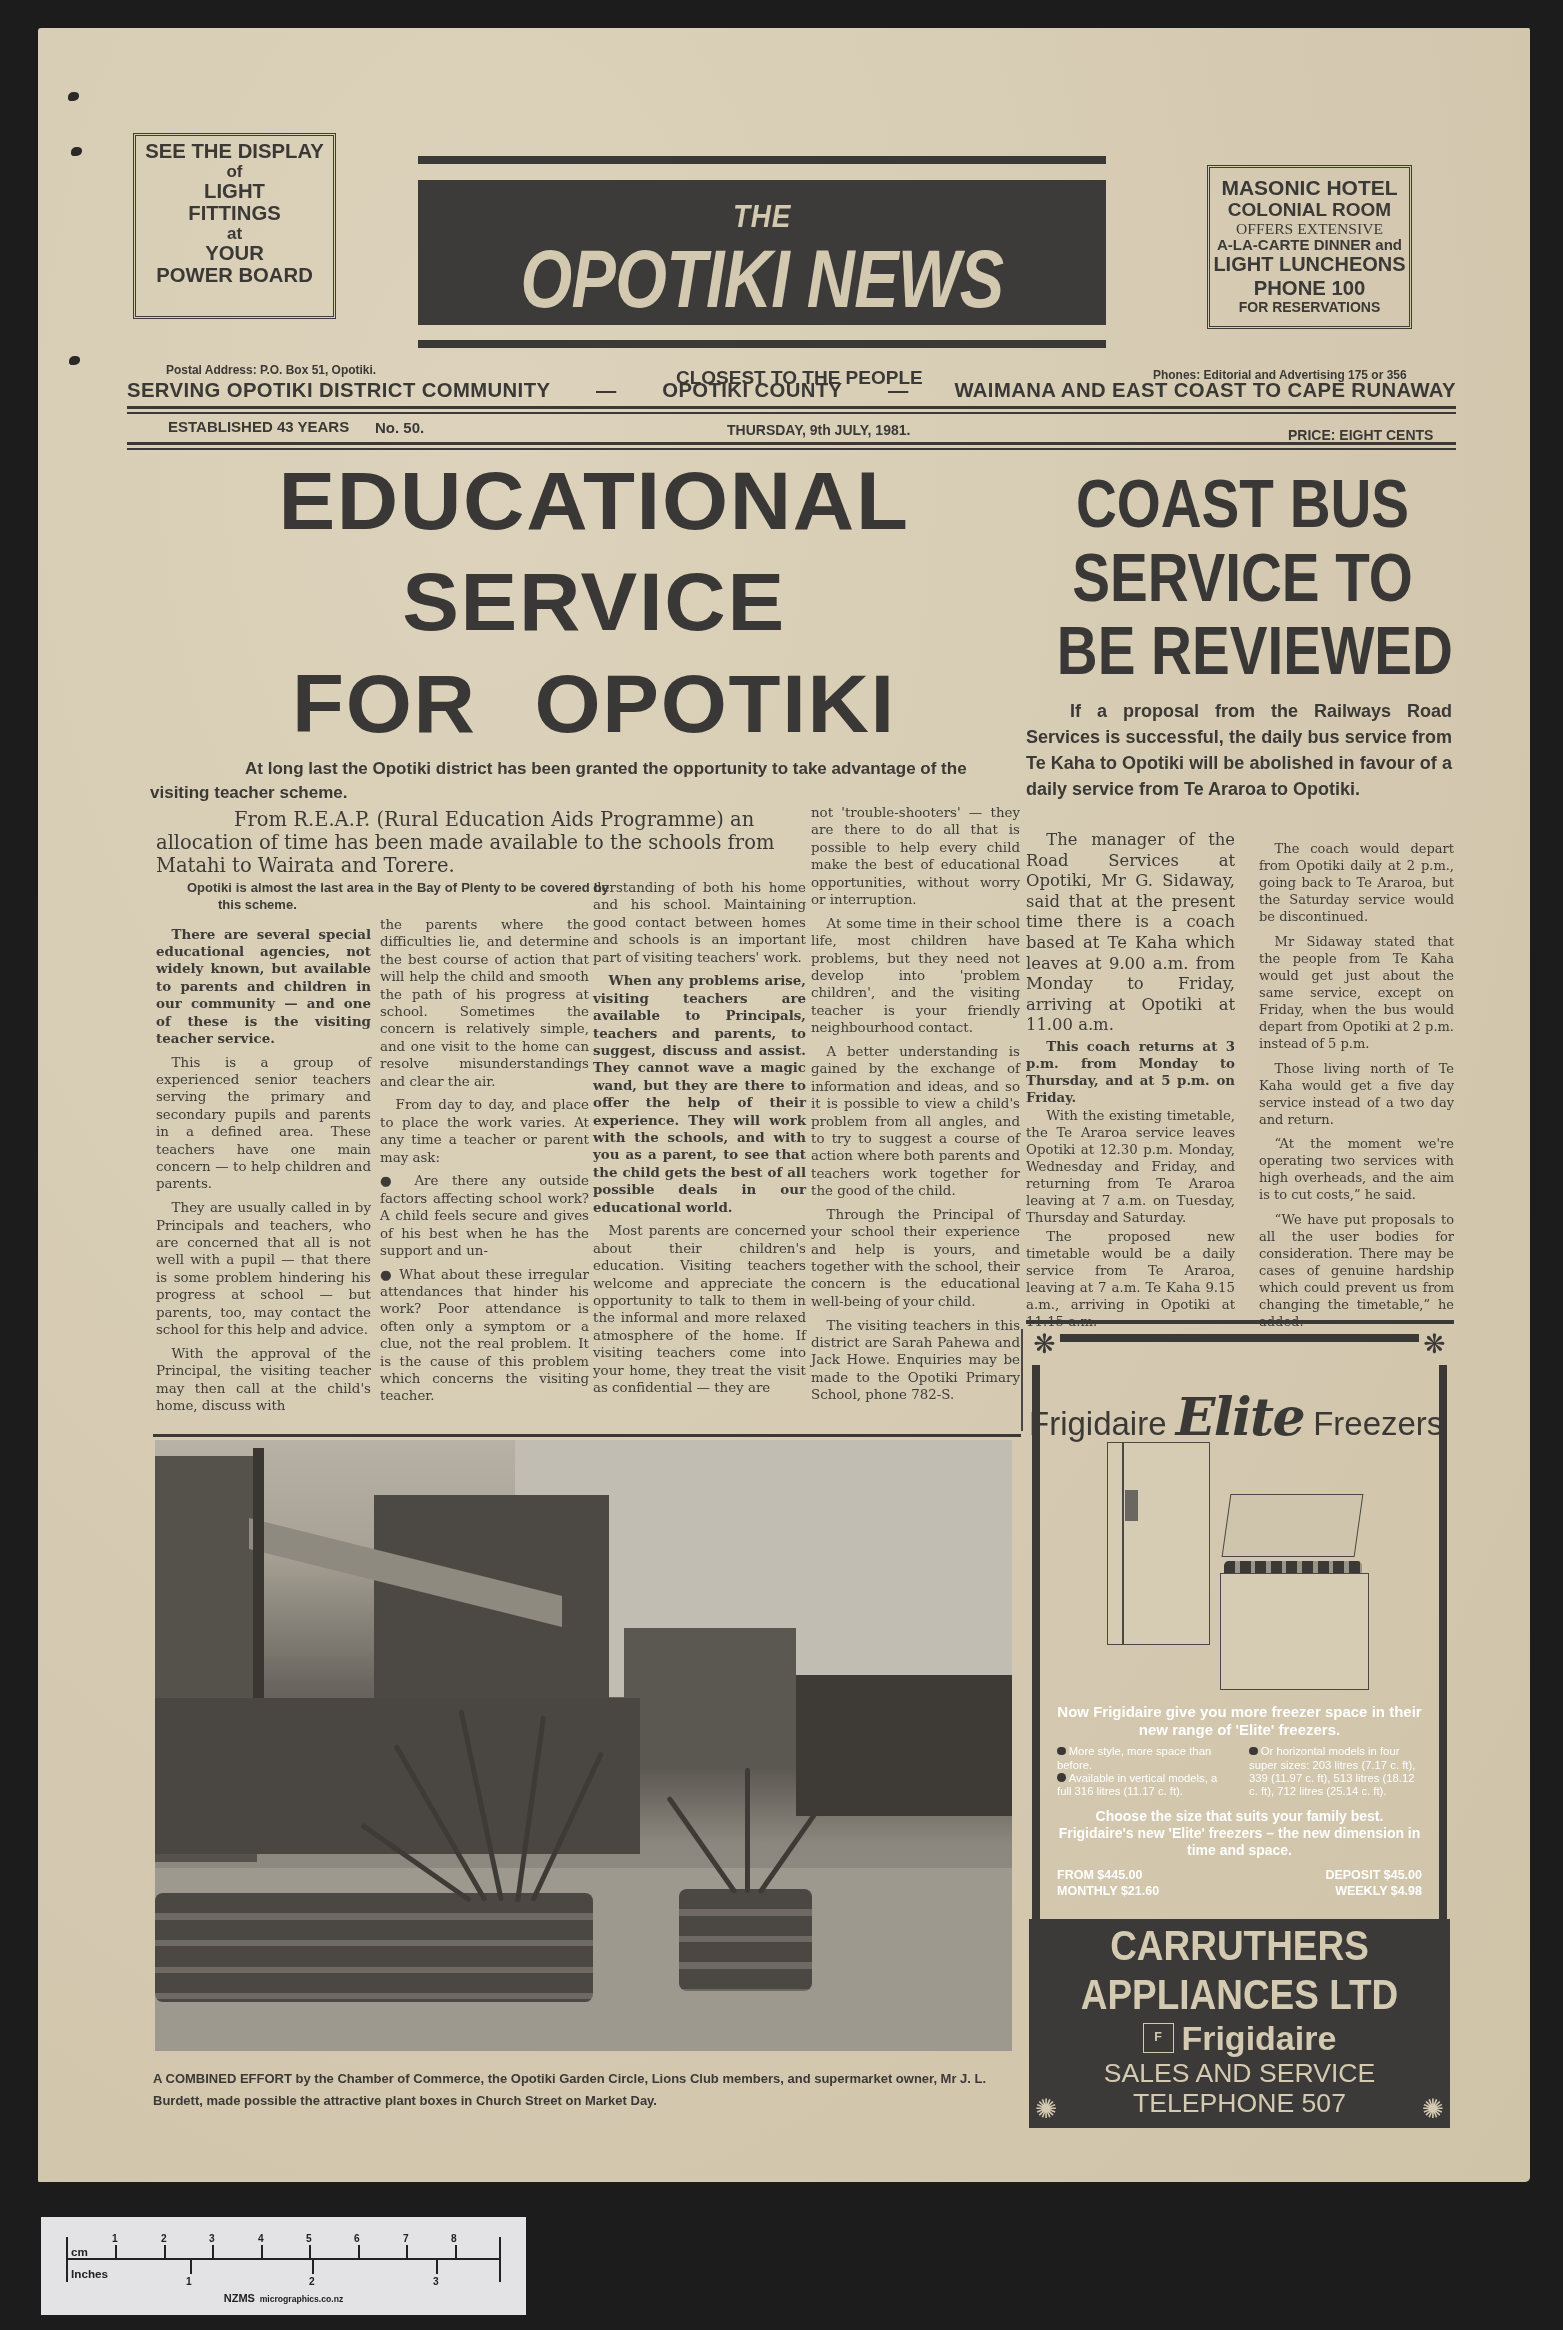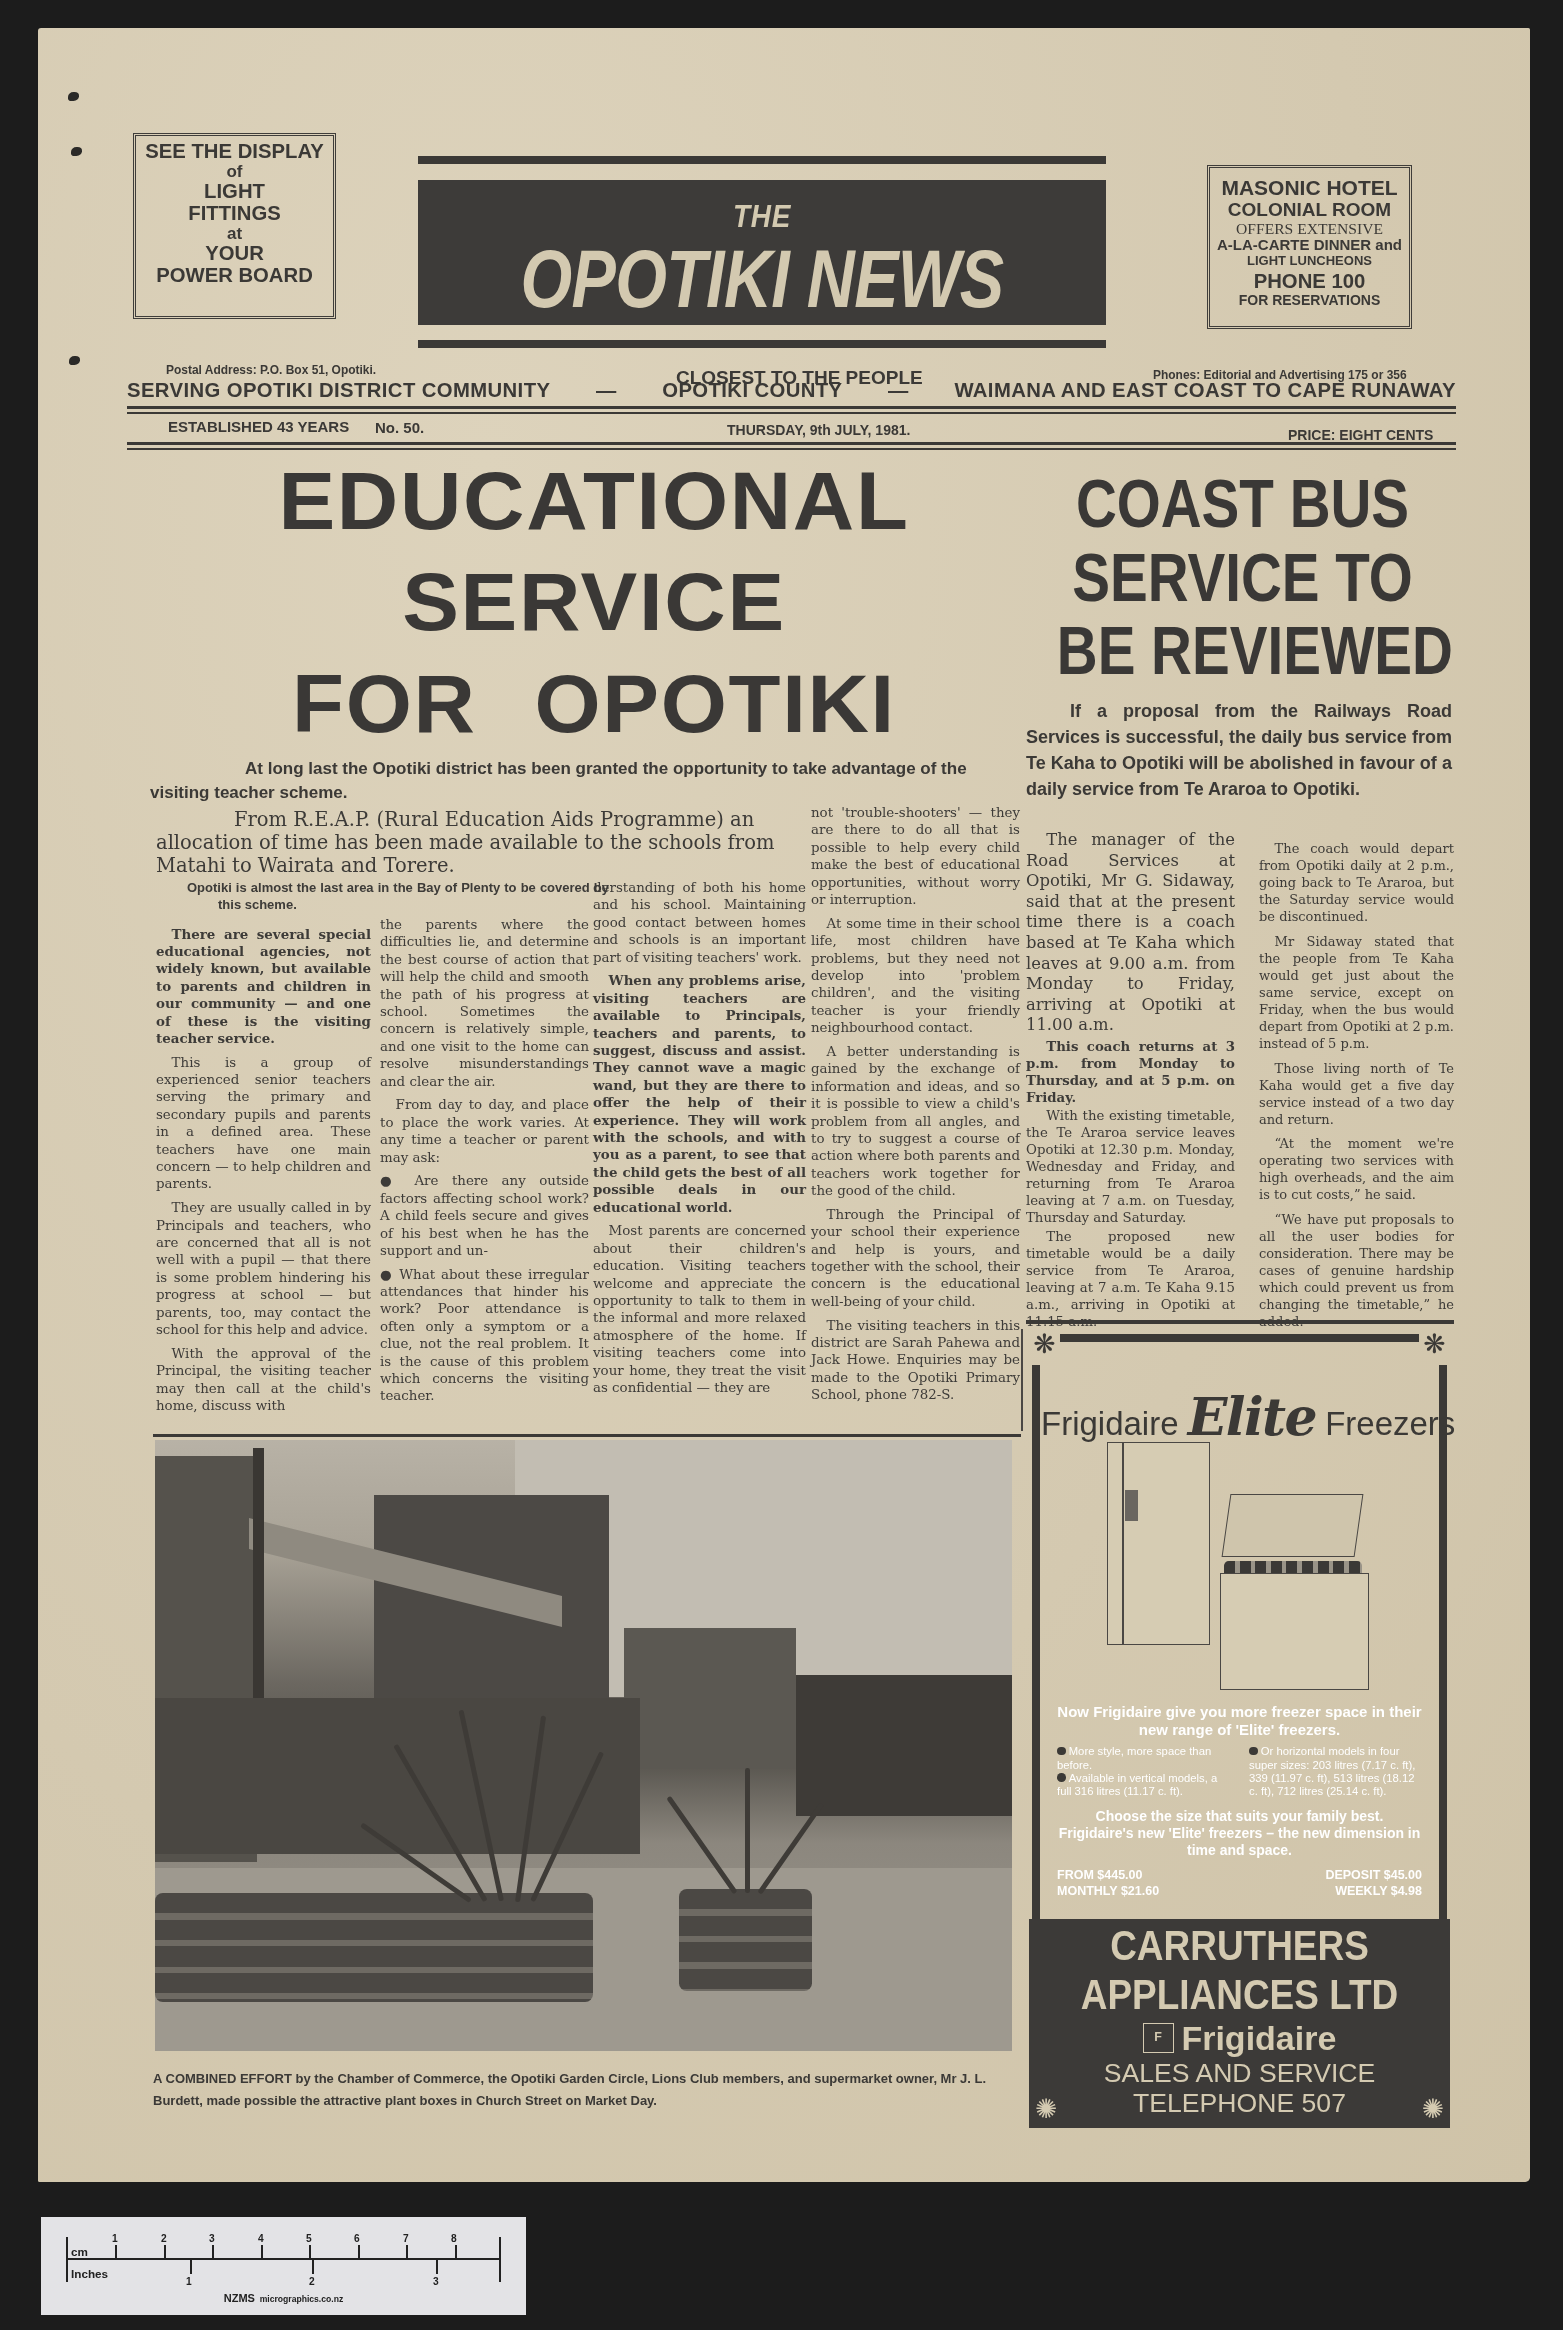--- a/index.html
+++ b/index.html
@@ -86,21 +86,21 @@
   .ph-leaf { position: absolute; width: 4.7px; background: #3e3b37; transform-origin: bottom center; border-radius: 2.3px; }
 
   .caption { position: absolute; left: 153px; top: 2068px; width: 868px; font-family: "Liberation Sans", sans-serif; font-weight: bold; font-size: 13px; line-height: 22px; color: #3b3936; }
 
   
   .ad {
     position: absolute; left: 1029px; top: 1334px; width: 421px; height: 794px;
   }
   .ad-top-rule { position: absolute; left: 31px; right: 31px; top: 0; height: 7.8px; background: #3b3936; }
   .ad-side { position: absolute; top: 31px; width: 7.8px; height: 594px; background: #3b3936; }
-  .ad-title { position: absolute; left: 12px; right: 0; top: 52px; text-align: left; font-family: "Liberation Sans", sans-serif; font-size: 33px; color: #3b3936; white-space: nowrap; }
+  .ad-title { position: absolute; left: 0; right: 0; top: 52px; text-align: left; font-family: "Liberation Sans", sans-serif; font-size: 33px; color: #3b3936; white-space: nowrap; }
   .ad-title .elite { font-family: "DejaVu Serif", serif; font-style: italic; font-weight: bold; font-size: 52px; letter-spacing: -1.6px; }
   .fridge { position: absolute; left: 78px; top: 108px; width: 103px; height: 203px; border: 1.6px solid #4a4744; background: #d6ccb3; }
   .fridge .edge { position: absolute; left: 14px; top: 0; bottom: 0; width: 2.3px; background: #4a4744; }
   .fridge .handle { position: absolute; left: 17px; top: 47px; width: 12.5px; height: 31px; background: #6a6660; }
   .chest { position: absolute; left: 191px; top: 239px; width: 149px; height: 117px; border: 1.6px solid #4a4744; background: #d6ccb3; }
   .chest-lid { position: absolute; left: 197px; top: 160px; width: 133px; height: 63px; border: 1.6px solid #4a4744; transform: skewX(-8deg); background: #cfc5ac; }
   .chest-food { position: absolute; left: 195px; top: 227px; width: 138px; height: 22px; background: repeating-linear-gradient(90deg, #3b3936 0 11px, #9a9488 11px 15.6px); border-radius: 4.7px; }
   .ad-copy { position: absolute; left: 28px; right: 28px; top: 369px; font-family: "Liberation Sans", sans-serif; color: #ffffff; }
   .ad-head { text-align: center; font-weight: bold; font-size: 15px; line-height: 18px; }
   .ad-bullets { display: flex; gap: 19px; margin-top: 6.3px; font-size: 11.3px; line-height: 13.3px; }
@@ -149,21 +149,21 @@
   <div class="mast-the">THE</div>
   <div class="mast-title">OPOTIKI NEWS</div>
 </div>
 <div class="mast-rule" style="top:340px"></div>
 
 <div class="adbox adbox-right">
   <div style="font-size:21px;margin-top:4.7px">MASONIC HOTEL</div>
   <div style="font-size:19px">COLONIAL ROOM</div>
   <div style="font-family:'Liberation Serif',serif;font-weight:normal;font-size:15.6px">OFFERS EXTENSIVE</div>
   <div style="font-size:15px">A-LA-CARTE DINNER and</div>
-  <div style="font-size:13px">LIGHT LUNCHEONS</div>
+  <div style="font-size:20px">LIGHT LUNCHEONS</div>
   <div style="font-size:20.3px;margin-top:3.1px">PHONE 100</div>
   <div style="font-size:14px">FOR RESERVATIONS</div>
 </div>
 
 <div class="mast-info small-cond" style="left:166px;top:362px">Postal Address: P.O. Box 51, Opotiki.</div>
 <div class="mast-info" style="left:676px;top:367px;font-size:19px">CLOSEST TO THE PEOPLE</div>
 <div class="mast-info small-cond" style="left:1153px;top:367px">Phones: Editorial and Advertising 175 or 356</div>
 
 <div class="mast-info tagline">
   <span>SERVING OPOTIKI DISTRICT COMMUNITY</span>

